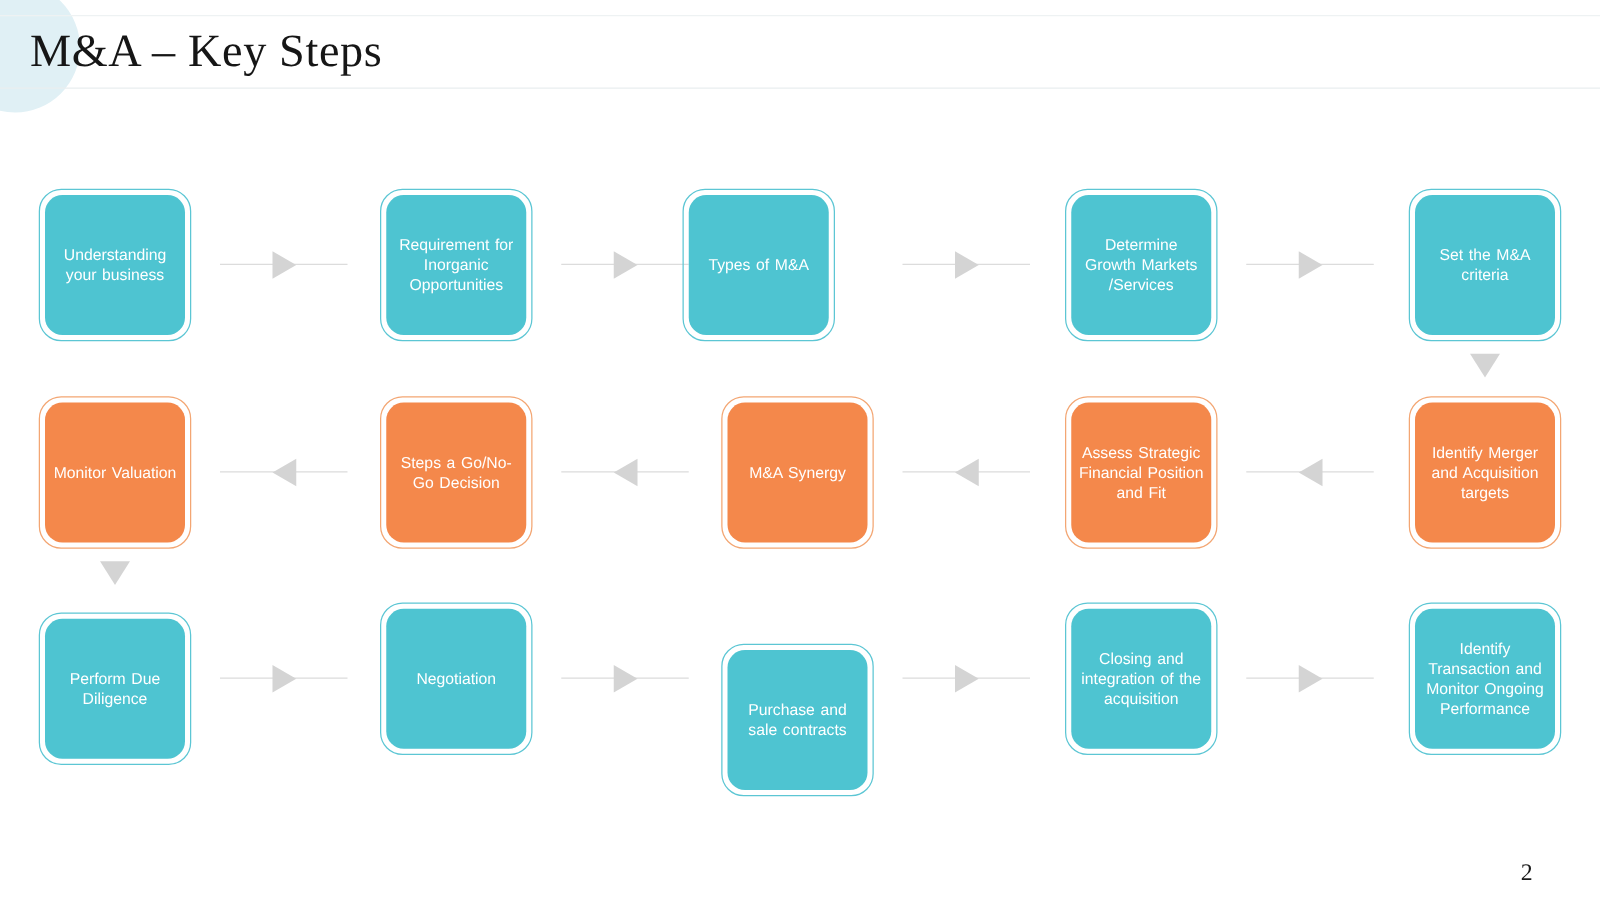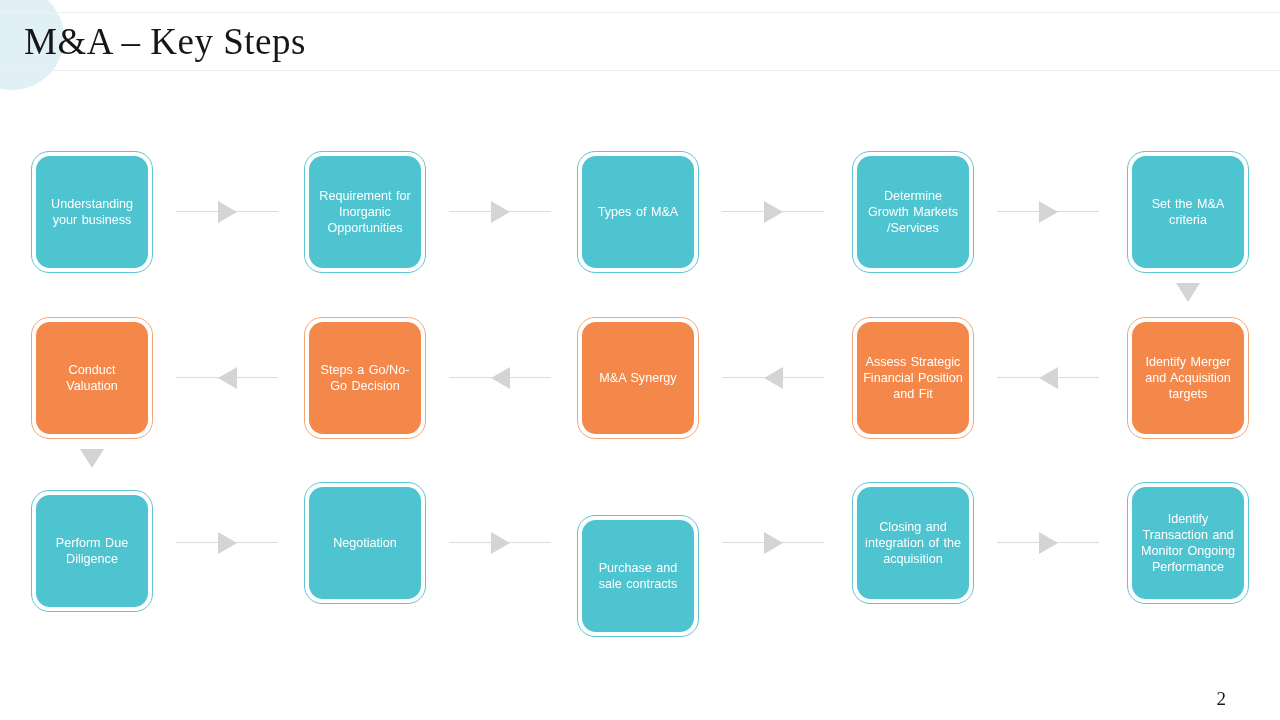--- a/index.html
+++ b/index.html
@@ -188,21 +188,21 @@
     <div class="body">
       <span class="label">Requirement for Inorganic Opportunities</span>
     </div>
   </div>
 
   <div class="conn-h" style="left:449px; top:123px; width:102px;">
     <div class="line"></div>
     <div class="tri-right"></div>
   </div>
 
-  <div class="node teal" style="left:577px; top:73px;">
+  <div class="node teal" style="left:546px; top:73px;">
     <div class="ring"></div>
     <div class="body">
       <span class="label">Types of M&amp;A</span>
     </div>
   </div>
 
   <div class="conn-h" style="left:722px; top:123px; width:102px;">
     <div class="line"></div>
     <div class="tri-right"></div>
   </div>
@@ -226,21 +226,21 @@
     </div>
   </div>
 
   <div class="conn-v" style="left:1176px; top:205px;">
     <div class="tri-down"></div>
   </div>
 
   <div class="node orange" style="left:31px; top:239px;">
     <div class="ring"></div>
     <div class="body">
-      <span class="label">Conduct Valuation</span>
+      <span class="label">Monitor Valuation</span>
     </div>
   </div>
 
   <div class="conn-h" style="left:176px; top:289px; width:102px;">
     <div class="line"></div>
     <div class="tri-left"></div>
   </div>
 
   <div class="node orange" style="left:304px; top:239px;">
     <div class="ring"></div>

